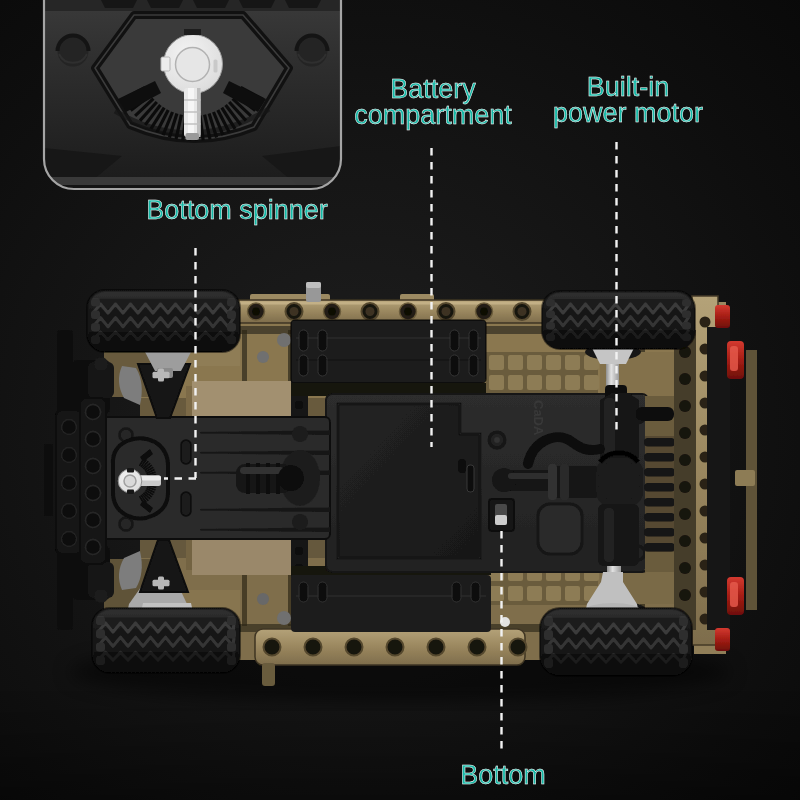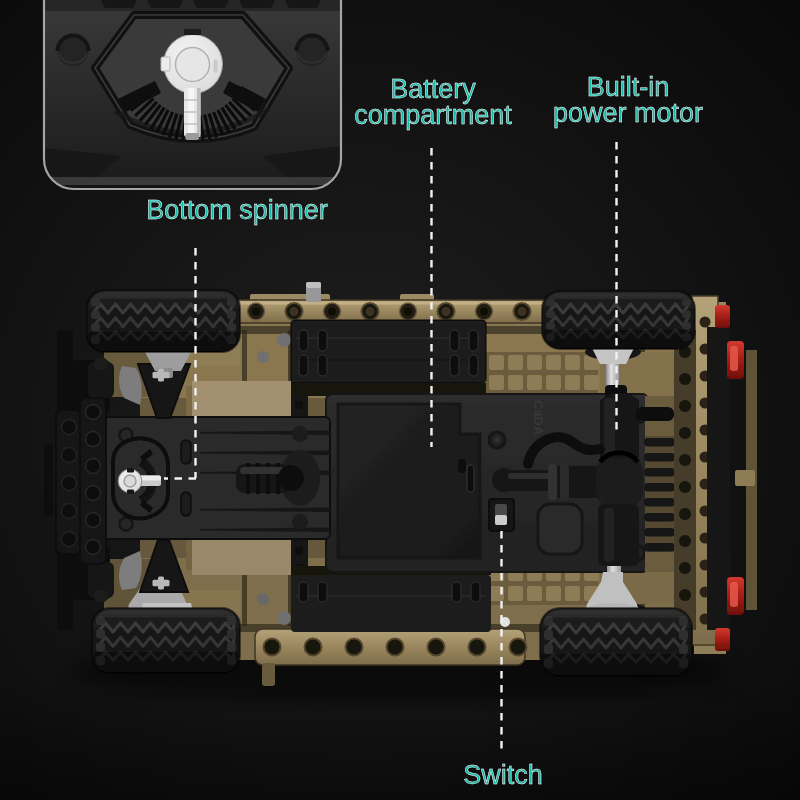--- a/index.html
+++ b/index.html
@@ -525,14 +525,14 @@
 <rect x="44" y="-60" width="297" height="249" rx="30" fill="none" stroke="#a5a5a5" stroke-width="2.2"></rect>
 <line x1="195.5" y1="248" x2="195.5" y2="478" stroke="#f2f2f2" stroke-width="2.4" stroke-dasharray="7.5 6.5" fill="none"></line>
 <line x1="196" y1="478.5" x2="164" y2="478.5" stroke="#f2f2f2" stroke-width="2.4" stroke-dasharray="7.5 6.5" fill="none"></line>
 <line x1="431.5" y1="148" x2="431.5" y2="447" stroke="#f2f2f2" stroke-width="2.4" stroke-dasharray="7.5 6.5" fill="none"></line>
 <line x1="616.5" y1="142" x2="616.5" y2="436" stroke="#f2f2f2" stroke-width="2.4" stroke-dasharray="7.5 6.5" fill="none"></line>
 <line x1="501.5" y1="531" x2="501.5" y2="752" stroke="#f2f2f2" stroke-width="2.4" stroke-dasharray="7.5 6.5" fill="none"></line>
 </svg>
 <div class="lbl" style="left:433px; top:76px;">Battery<br>compartment</div>
 <div class="lbl" style="left:616px; top:74px;margin-left:12px;">Built-in<br>power motor</div>
 <div class="lbl" style="left:197px; top:197px;margin-left:40px;">Bottom spinner</div>
-<div class="lbl" style="left:503px; top:762px;">Switch</div>
+<div class="lbl" style="left:503px; top:762px;">Bottom</div>
 </div>
 
 </body></html>

